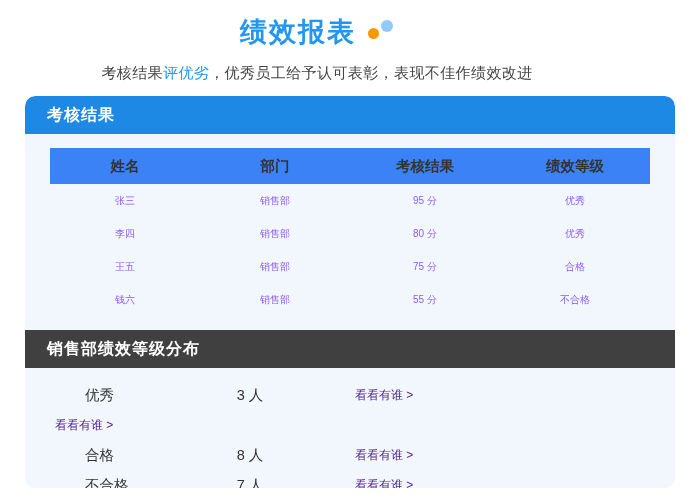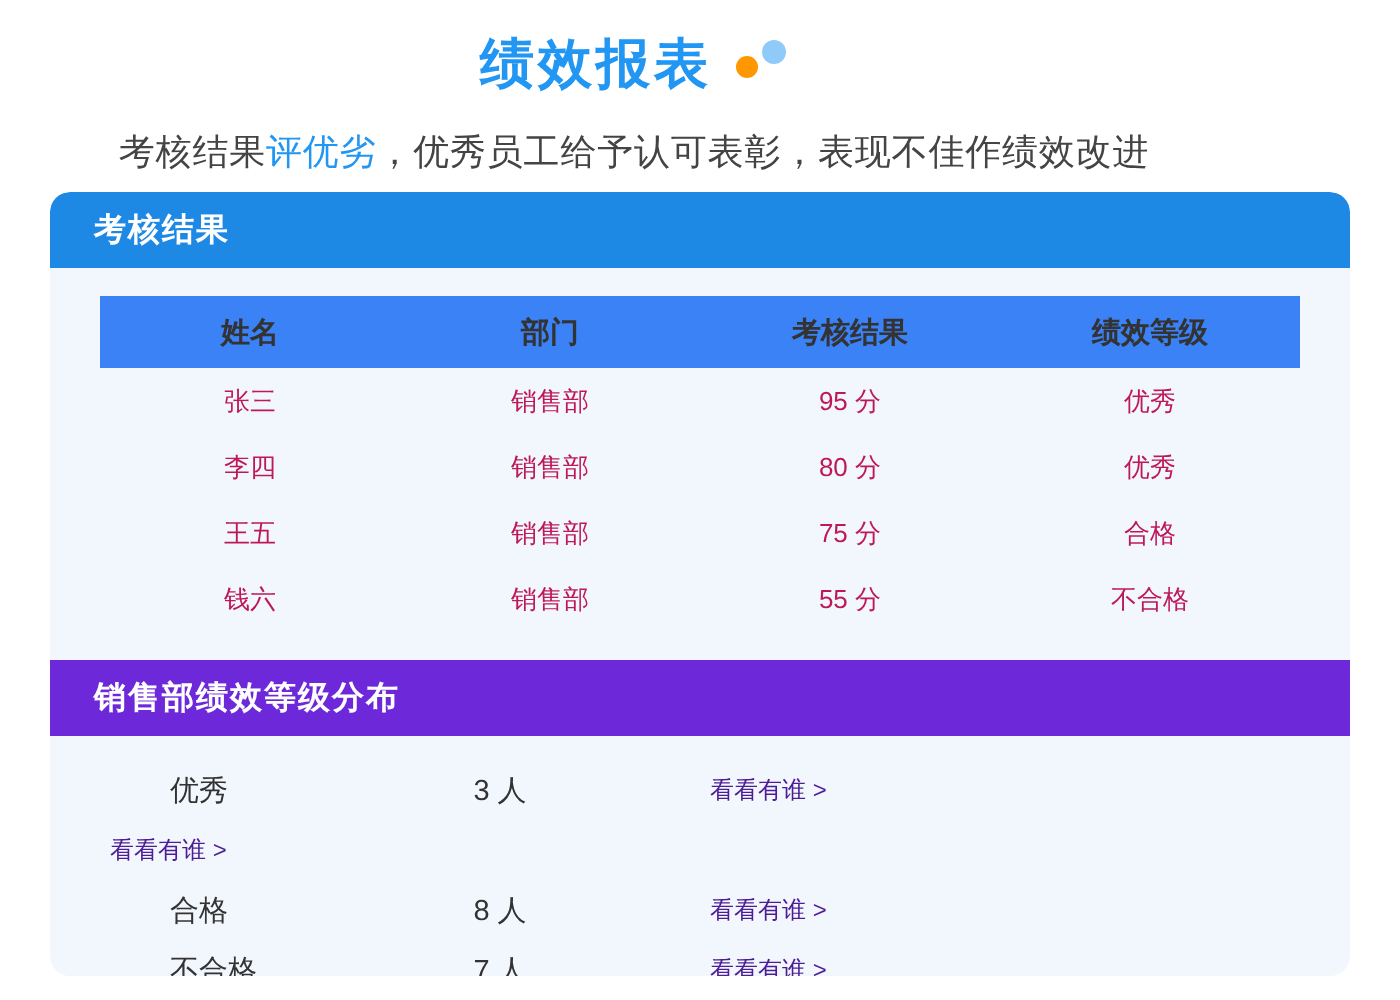--- a/index.html
+++ b/index.html
@@ -52,21 +52,21 @@
   }
   .dot-blue {
     width: 12px;
     height: 12px;
     background: #90caf9;
     left: 13px;
     top: 0px;
   }
   .subtitle {
     text-align: center;
-    font-size: 18px;
+    font-size: 15px;
     color: #444444;
     margin-top: 14px;
     letter-spacing: 0.4px;
   }
   .subtitle .hl {
     color: #2196f3;
   }
   
   .card {
     position: absolute;
@@ -88,41 +88,41 @@
     font-weight: bold;
     color: #ffffff;
     letter-spacing: 1px;
   }
   .section-header.blue {
     background: #1e88e5;
     border-top-left-radius: 10px;
     border-top-right-radius: 10px;
   }
   .section-header.orange {
-    background: #6d28d9;
+    background: #404040;
   }
   
   .tbl {
     width: 600px;
     margin: 14px auto 0 auto;
     border-collapse: collapse;
     table-layout: fixed;
   }
   .tbl th {
     background: #3b82f6;
     height: 34px;
     font-size: 14.5px;
     font-weight: bold;
     color: #333333;
     text-align: center;
   }
   .tbl td {
     height: 31px;
-    font-size: 13px;
-    color: #be185d;
+    font-size: 10px;
+    color: #8b5cf6;
     text-align: center;
   }
   .tbl tbody tr td:first-child,
   .tbl thead th:first-child {
     text-align: center;
   }
   .table-wrap {
     padding-bottom: 14px;
   }
   

